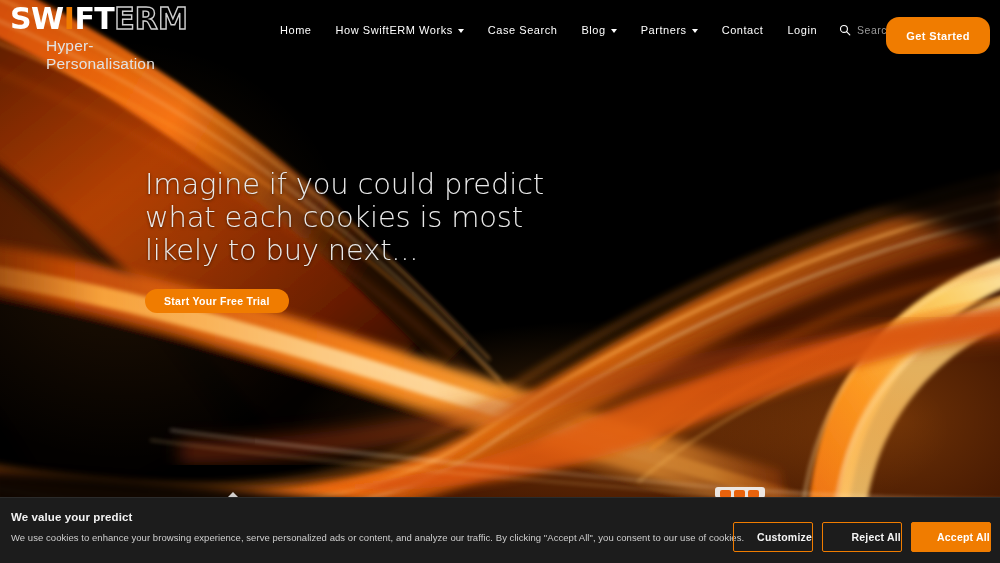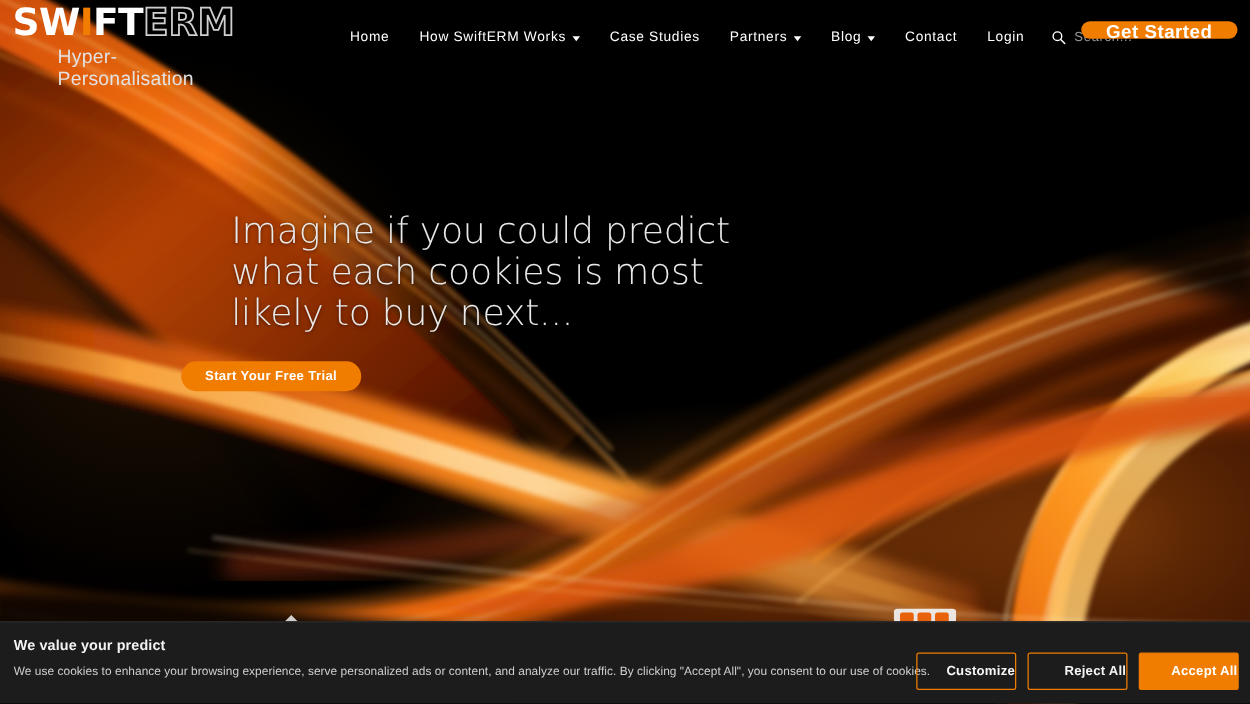--- a/index.html
+++ b/index.html
@@ -51,32 +51,31 @@
     border-top:4px solid #ffffff; display:inline-block; margin-top:1px;
   }
   #search-box {
     display:flex; align-items:center; gap:6px; padding:0 10px; height:60px; cursor:text;
   }
   #search-placeholder { color:#9a9a9a; font-size:10.5px; letter-spacing:0.5px; }
 
   #get-started {
     position:absolute; right:10px; top:17px;
     background:#f07c00; color:#ffffff; border:none;
-    font-size:15px; font-weight:bold; letter-spacing:0.4px;
-    padding:0 20px; height:14px; border-radius:13px; cursor:pointer;
+    font-size:11px; font-weight:bold; letter-spacing:0.4px;
+    padding:0 20px; height:37px; border-radius:13px; cursor:pointer;
     font-family:"Liberation Sans", sans-serif;
   }
 
   
   #hero-content { position:absolute; left:145px; top:168px; z-index:20; }
   #hero-heading {
     color:#e9e9e9; font-size:29px; line-height:33px; font-weight:300;
     letter-spacing:-0.2px; text-shadow:0 1px 3px rgba(0,0,0,.55);
     font-family:"DejaVu Sans", sans-serif;
-    margin-left:40px;
   }
   #hero-heading span { display:block; }
   #hero-cta {
     margin-top:22px; background:#f07c00; color:#ffffff; border:none;
     font-size:10.5px; font-weight:bold; letter-spacing:0.3px;
     padding:0 19px; height:24px; border-radius:12px; cursor:pointer;
     font-family:"Liberation Sans", sans-serif;
   }
 
   
@@ -267,28 +266,28 @@
 
     <nav id="nav">
       <div class="nav-item">
         <span>Home</span>
       </div>
       <div class="nav-item">
         <span>How SwiftERM Works</span>
         <i class="caret"></i>
       </div>
       <div class="nav-item">
-        <span>Case Studies</span>
+        <span>Case Search</span>
+      </div>
+      <div class="nav-item">
+        <span>Blog</span>
+        <i class="caret"></i>
       </div>
       <div class="nav-item">
         <span>Partners</span>
-        <i class="caret"></i>
-      </div>
-      <div class="nav-item">
-        <span>Blog</span>
         <i class="caret"></i>
       </div>
       <div class="nav-item">
         <span>Contact</span>
       </div>
       <div class="nav-item">
         <span>Login</span>
       </div>
 
       <div id="search-box">

